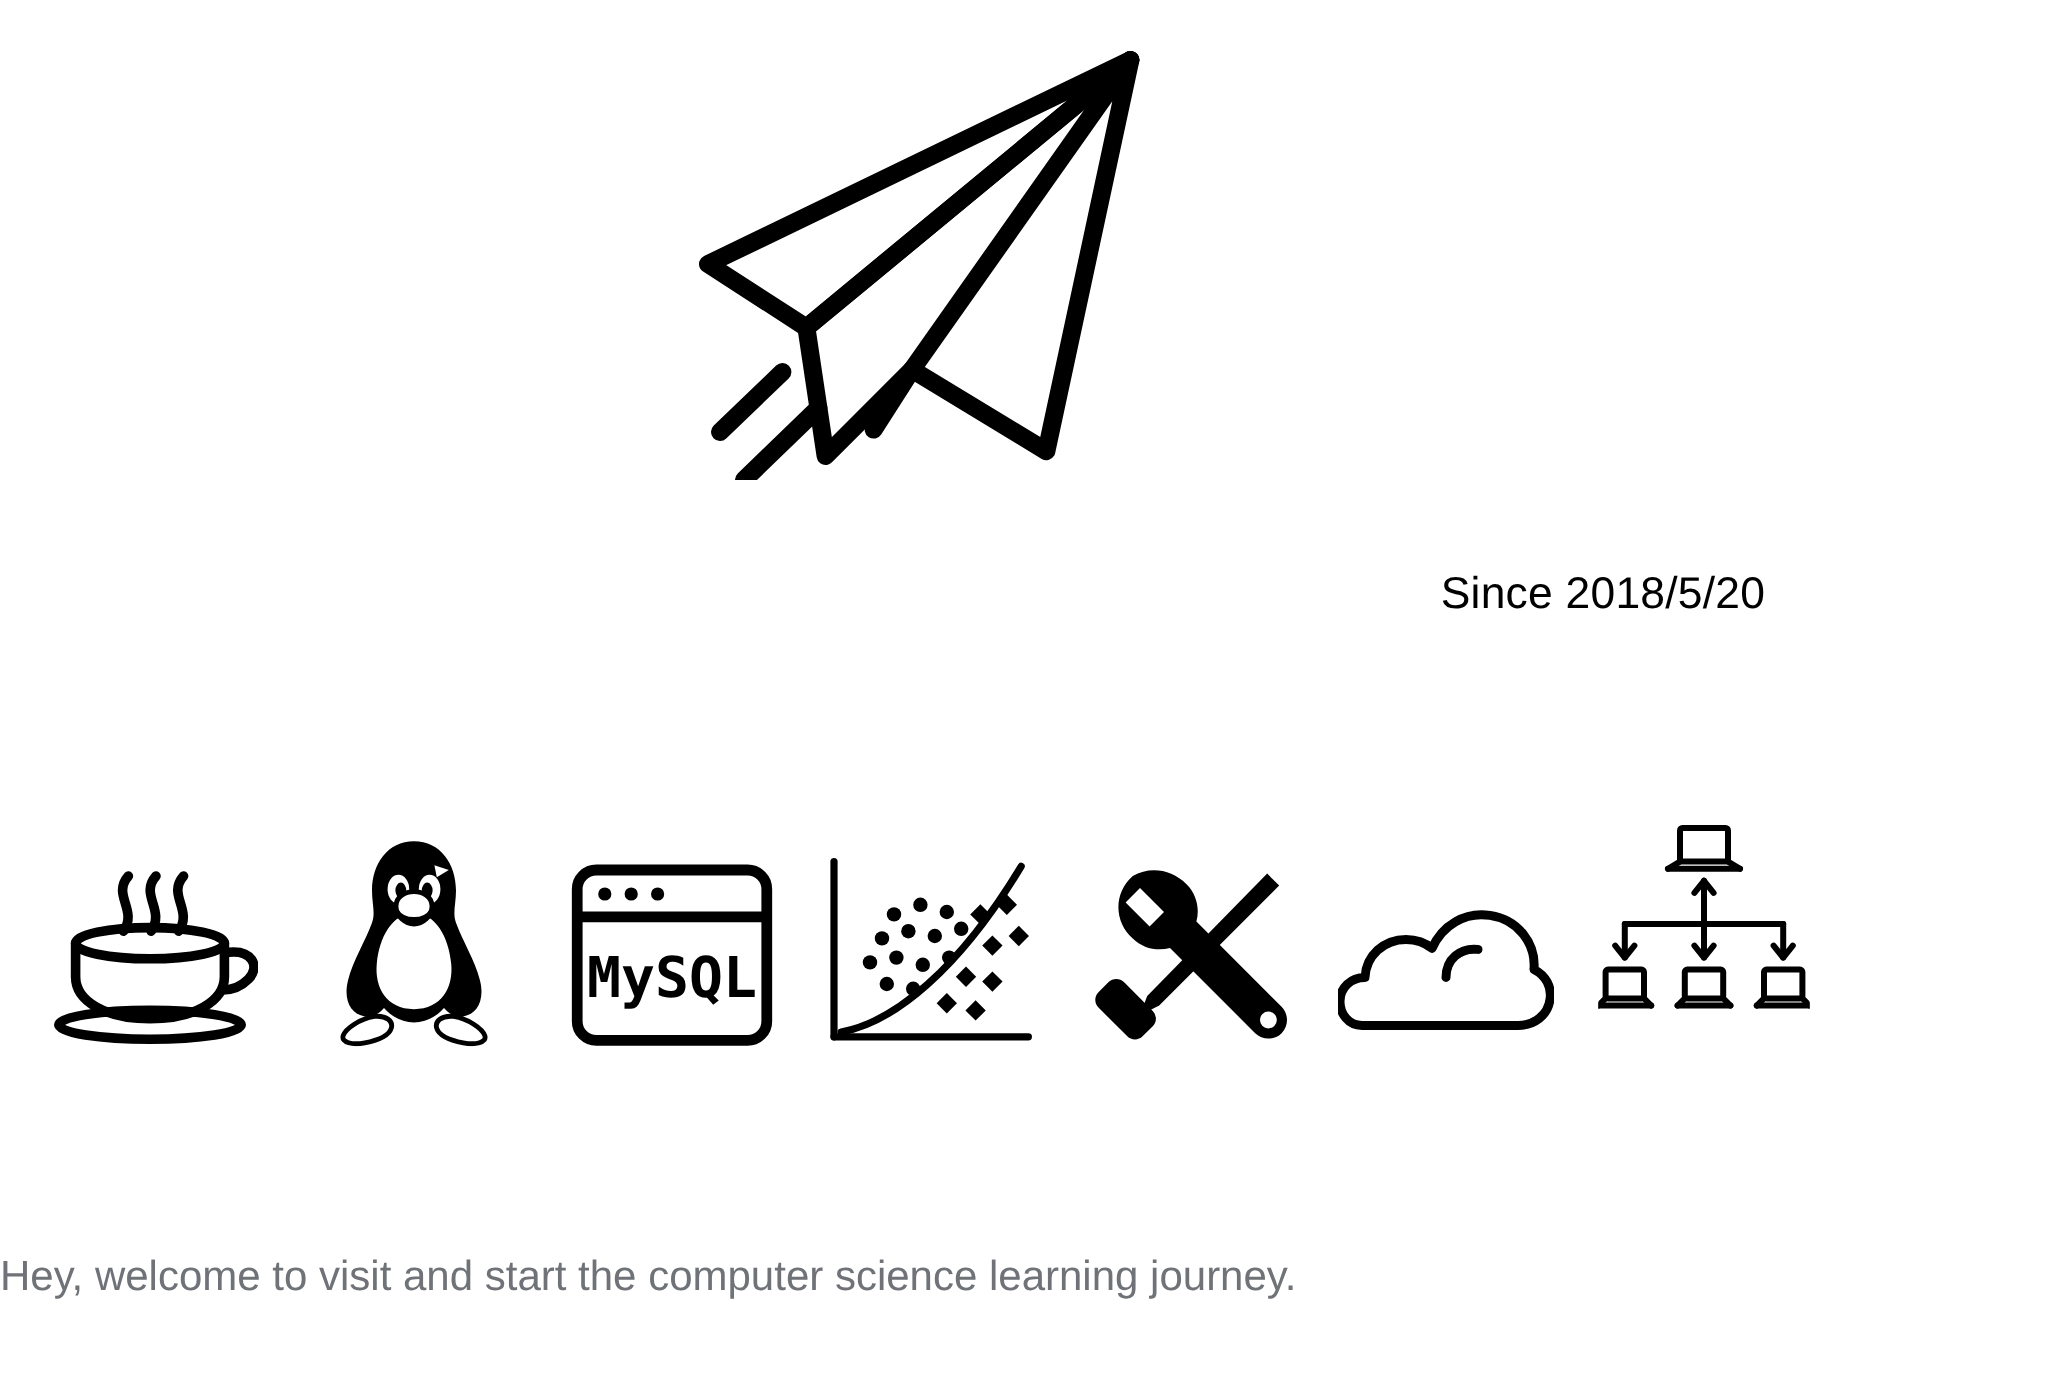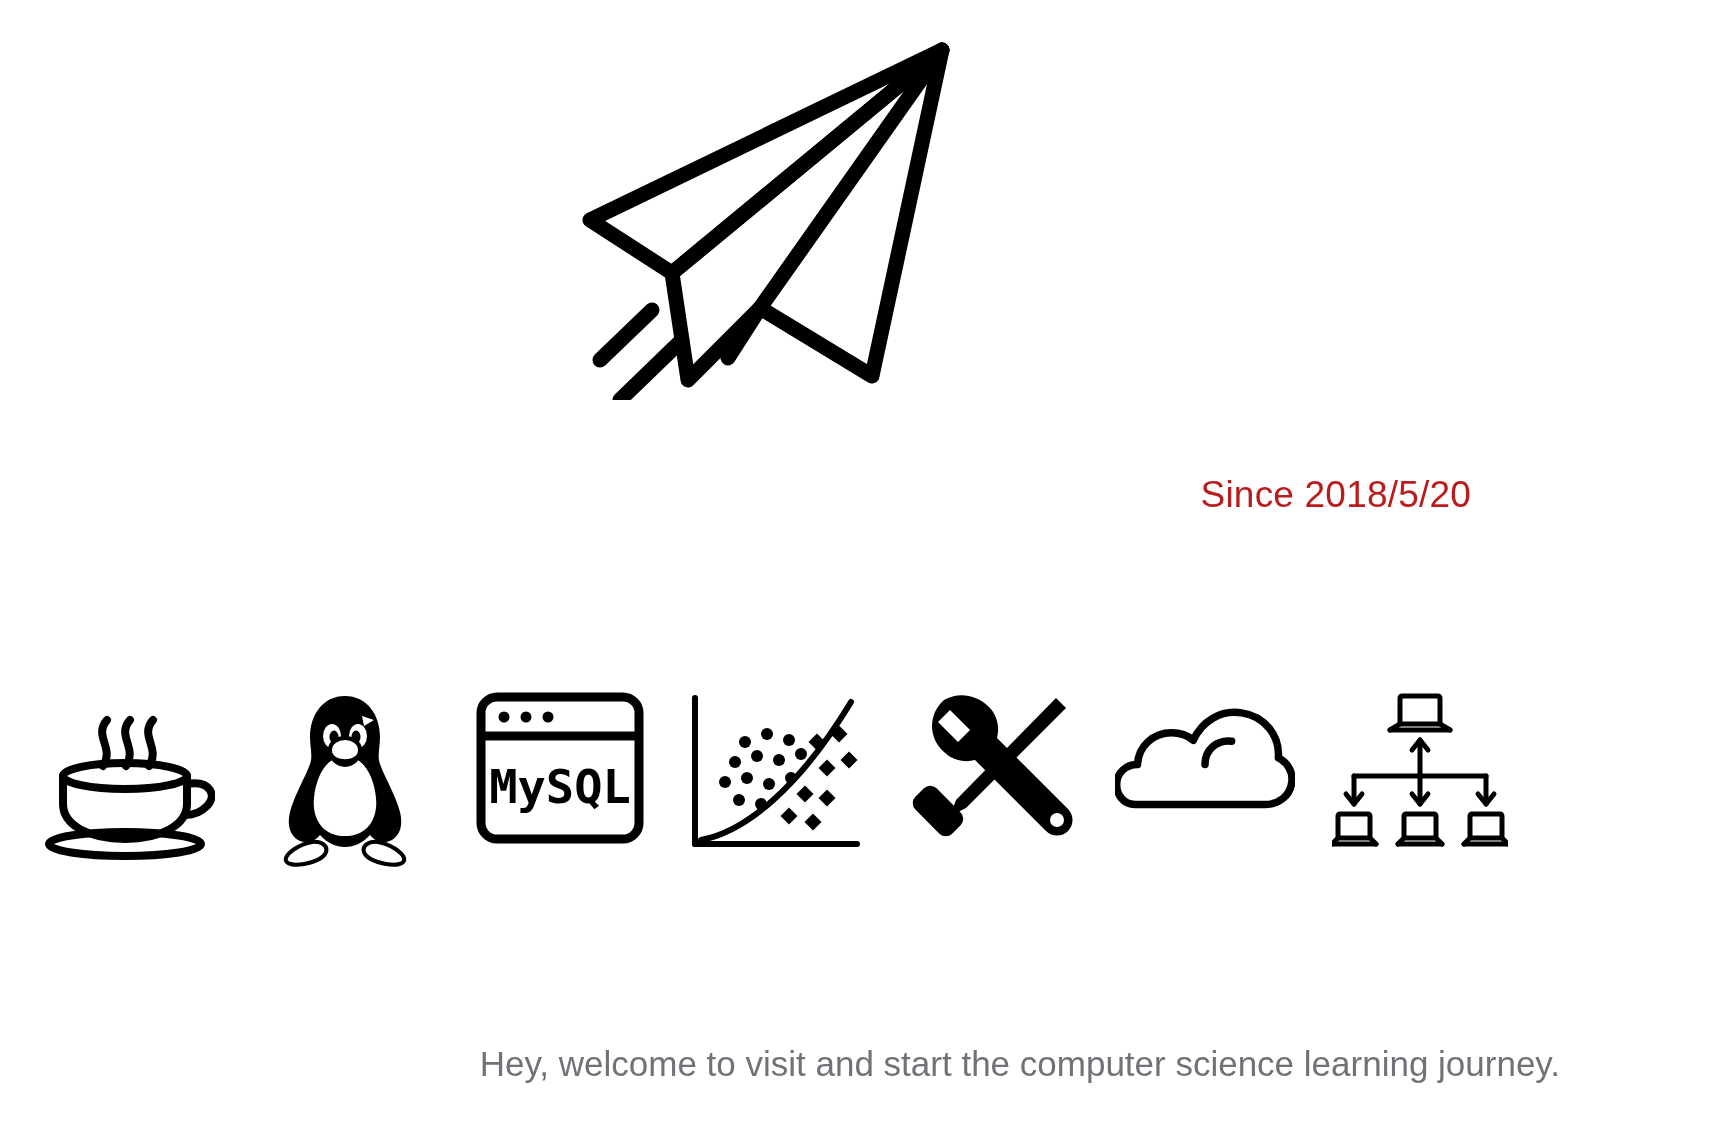--- a/index.html
+++ b/index.html
@@ -33,21 +33,21 @@
 
   
   .since-line {
     position: absolute;
     left: 80px;
     top: 473px;
     width: 1391px;
     text-align: right;
     font-size: 37px;
     line-height: 44px;
-    color: #b91c1c;
+    color: #000000;
     letter-spacing: 0.2px;
     white-space: nowrap;
   }
 
   
   .main-title {
     position: absolute;
     left: 78px;
     top: 516px;
     width: 1400px;
@@ -67,31 +67,32 @@
     width: 1470px;
     height: 186px;
     display: flex;
     align-items: flex-end;
     justify-content: space-between;
   }
   .tech-icon {
     width: 180px;
     height: 180px;
     display: flex;
+    align-items: flex-end;
     justify-content: center;
   }
   .tech-icon svg { display: block; }
 
   
   .tagline {
     position: absolute;
     left: 0;
     top: 1005px;
     width: 1560px;
-    text-align: right;
+    text-align: left;
     font-size: 35px;
     line-height: 48px;
     color: #6f7378;
     white-space: nowrap;
   }
 </style>
 </head>
 <body>
 
 <div class="page">

